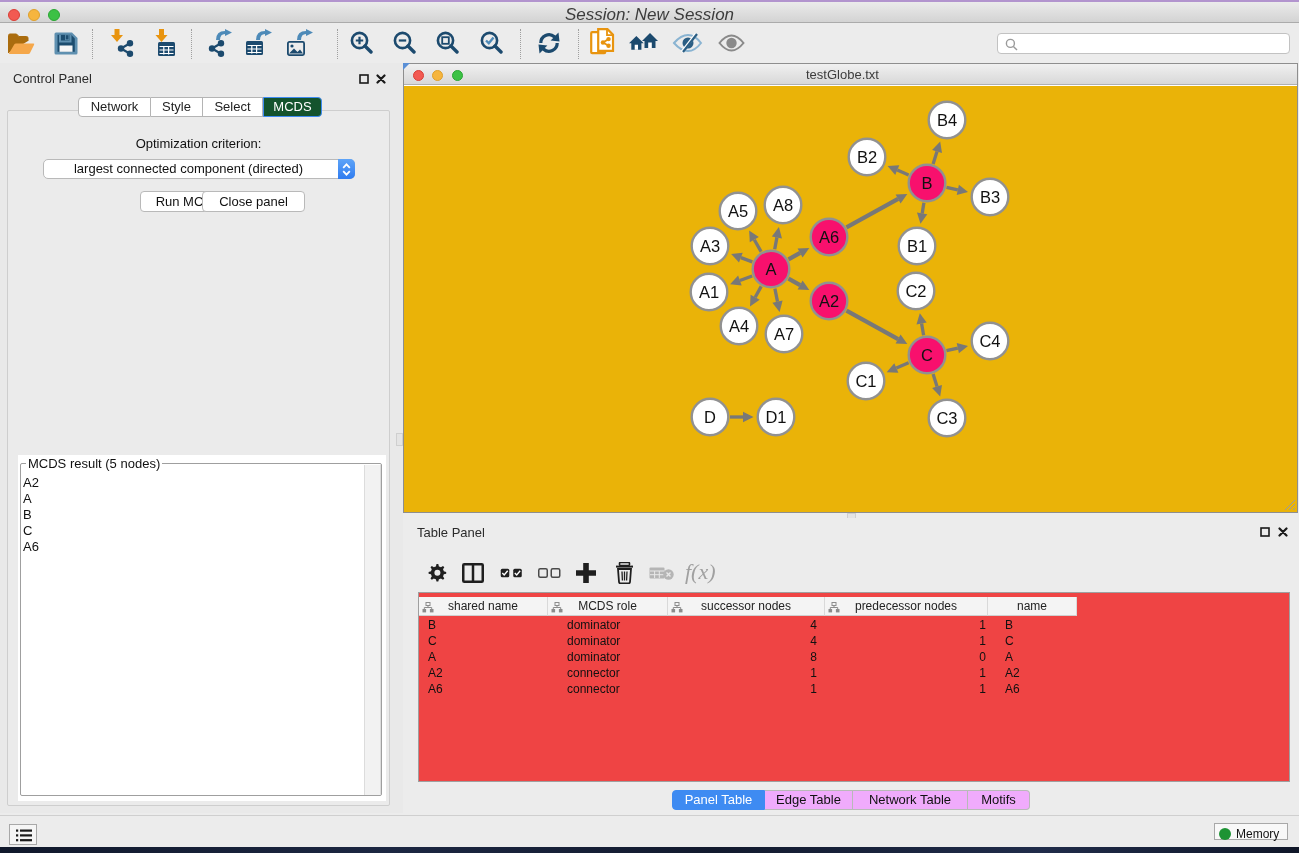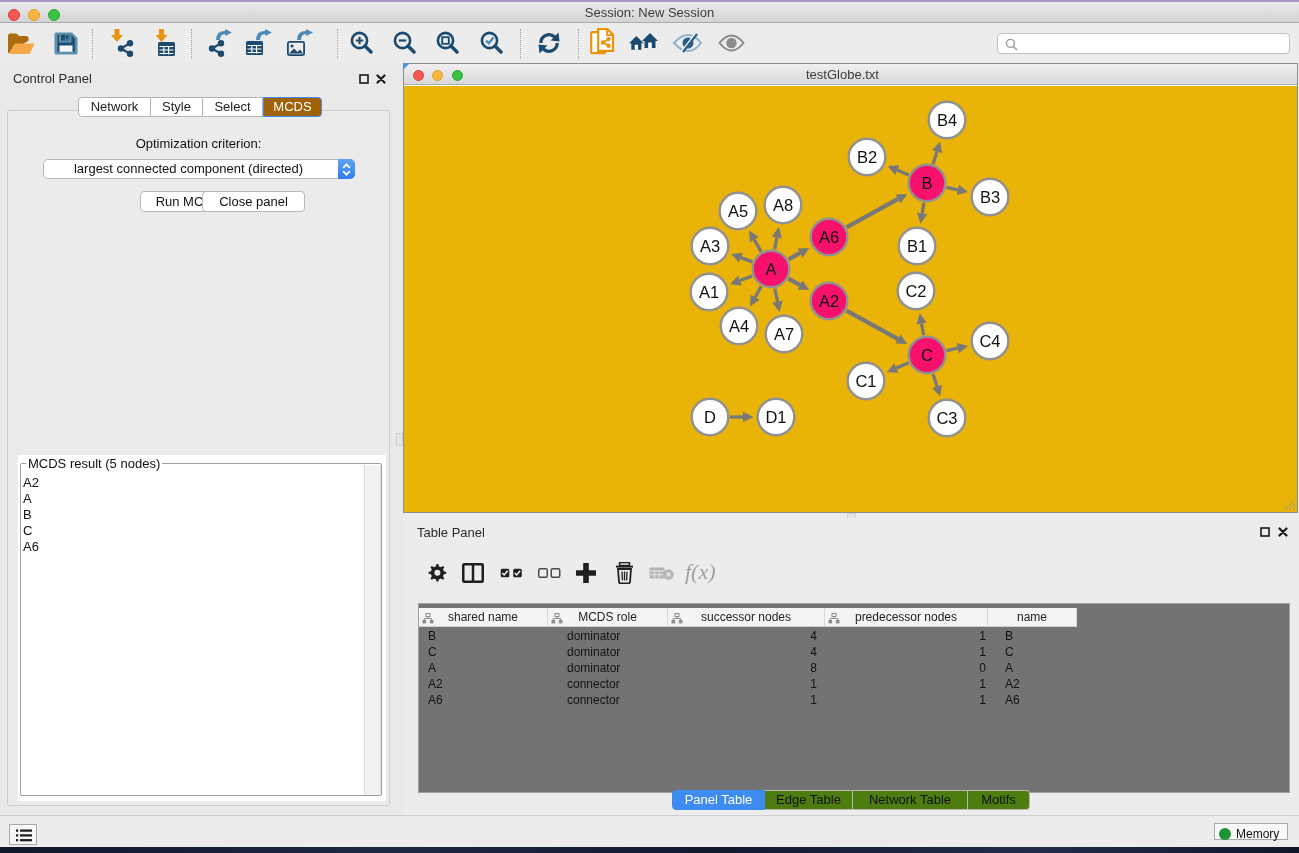--- a/index.html
+++ b/index.html
@@ -2,54 +2,54 @@
 <html><head>
 <meta charset="utf-8">
 <style>
 * { margin:0; padding:0; box-sizing:border-box; }
 html,body { width:1299px; height:853px; overflow:hidden; font-family:"Liberation Sans", sans-serif; }
 body { background:#ececec; position:relative; transform:translateZ(0); will-change:transform; }
 .abs { position:absolute; }
 svg text { font-family:"Liberation Sans", sans-serif; }
 #deskTop { left:0; top:0; width:1299px; height:3px; background:#b294ce; }
 #titlebar { left:0; top:2px; width:1299px; height:21px; background:linear-gradient(#ebebeb,#d3d3d3); border-bottom:1px solid #ababab; }
-#titlebar .title { position:absolute; left:0; right:0; top:3px; text-align:center; font-size:13px; color:#3c3c3c; }
+#titlebar .title { position:absolute; left:0; right:0; top:3px; text-align:center; font-size:17px; color:#3c3c3c;font-style:italic; }
 .tl { position:absolute; border-radius:50%; }
 #toolbar { left:0; top:24px; width:1299px; height:39px; background:#ececec; }
 .sep { position:absolute; top:5px; height:30px; width:0; border-left:1px dotted #9f9f9f; }
 #toolbar svg.abs { }
 #searchbox { left:997px; top:33px; width:293px; height:21px; background:#fff; border:1px solid #c2c2c2; border-radius:4px; }
 
 #cpanel { left:0; top:63px; width:403px; height:750px; background:#e9e9e9; }
 #cpanel .ptitle { position:absolute; left:13px; top:8px; font-size:13px; color:#2b2b2b; }
 .tab { position:absolute; z-index:5; top:34px; height:20px; border:1px solid #b4b4b4; background:#fff; font-size:13px; color:#222; text-align:center; line-height:18px; }
-.tabsel { background:#a16207; color:#fff; border-color:#3e8bf2; }
+.tabsel { background:#14532d; color:#fff; border-color:#3e8bf2; }
 #tabcontent { left:7px; top:47px; width:383px; height:696px; background:#ebebeb; border:1px solid #cecece; border-radius:2px; }
 .btn { position:absolute; background:#fff; border:1px solid #b9b9b9; border-radius:4px; font-size:13px; color:#111; text-align:center; }
 #mcdsbox { left:10px; top:344px; width:368px; height:346px; background:#fff; }
 #fieldset { position:absolute; left:2px; top:8px; width:362px; height:333px; border:1px solid #9f9f9f; border-radius:2px;text-align:right; }
 #fieldlabel { position:absolute; left:5px; top:-8px; background:#fff; padding:0 2px; font-size:13px; color:#111; }
 .mitem { position:absolute; left:5px; font-size:13px; color:#111; }
 #scrolltrack { position:absolute; left:346px; top:10px; width:17px; height:330px; background:#f2f2f2; border-left:1px solid #dcdcdc; border-right:1px solid #dcdcdc; }
 
 #statusbar { left:0; top:815px; width:1299px; height:32px; background:#ececec; border-top:1px solid #cfcfcf; }
 #listbtn { position:absolute; left:9px; top:8px; width:28px; height:21px; background:#f5f5f5; border:1px solid #a8a8a8; }
 #membtn { position:absolute; left:1214px; top:7px; width:74px; height:17px; background:#f8f8f8; border:1px solid #a8a8a8; font-size:12px; color:#111; line-height:21px; }
 
 #gwin { left:403px; top:63px; width:895px; height:450px; background:#fff; border:1px solid #8e8e8e; }
 #gtitle { position:absolute; left:0; top:0; width:893px; height:21px; background:linear-gradient(#f0f0f0,#d8d8d8); border-bottom:1px solid #b0b0b0; }
 #gtitle .title { position:absolute; left:0; right:16px; top:3px; text-align:center; font-size:13px; color:#3c3c3c; }
 #gcontent { position:absolute; left:0; top:22px; width:893px; height:426px; background:#eab308; }
 
 #tpanel { left:403px; top:518px; width:896px; height:294px; background:#ececec; }
 #tpanel .ptitle { position:absolute; left:14px; top:7px; font-size:13px; color:#2b2b2b; }
-#ttable { position:absolute; left:15px; top:85px; width:872px; height:190px; background:#737373; border:1px solid #9f9f9f; }
+#ttable { position:absolute; left:15px; top:74px; width:872px; height:190px; background:#ef4444; border:1px solid #9f9f9f; }
 .th { position:absolute; top:4px; height:19px; background:#f4f4f4; border-right:1px solid #d9d9d9; border-bottom:1px solid #cfcfcf; font-size:12px; color:#222; text-align:center; line-height:18px; }
 .td { position:absolute; font-size:12px; color:#111; }
-.btab { position:absolute; top:272px; height:20px; border:1px solid #b9b9b9; background:#4d7c0f; font-size:13px; color:#111; text-align:center; line-height:18px; }
+.btab { position:absolute; top:272px; height:20px; border:1px solid #b9b9b9; background:#f0abfc; font-size:13px; color:#111; text-align:center; line-height:18px; }
 </style>
 </head>
 <body>
 <div class="abs" id="deskTop"></div>
 <div class="abs" id="titlebar">
   <div class="tl" style="left:8px;top:7px;width:12px;height:12px;background:#f25a52;border:1px solid #da3e36;"></div>
   <div class="tl" style="left:28px;top:7px;width:12px;height:12px;background:#f6b53e;border:1px solid #dfa02c;"></div>
   <div class="tl" style="left:48px;top:7px;width:12px;height:12px;background:#3cc145;border:1px solid #2aa633;"></div>
   <div class="title">Session: New Session</div>
 </div>

